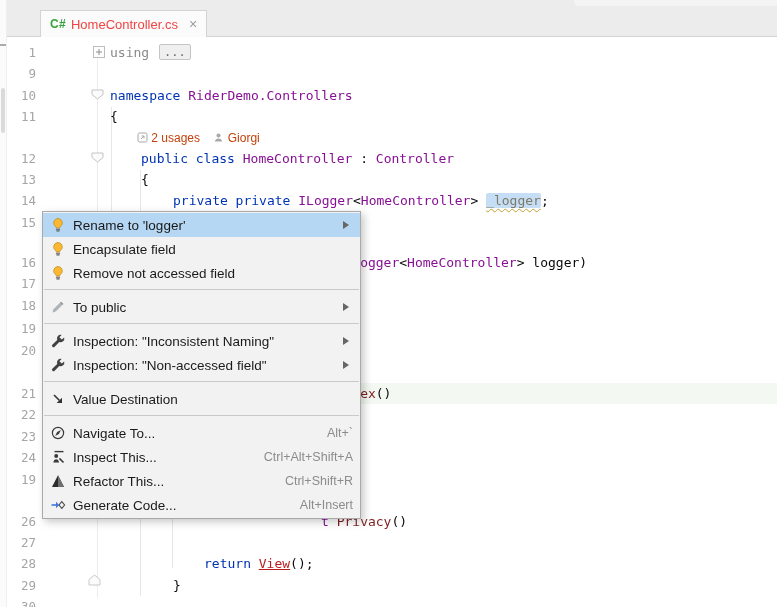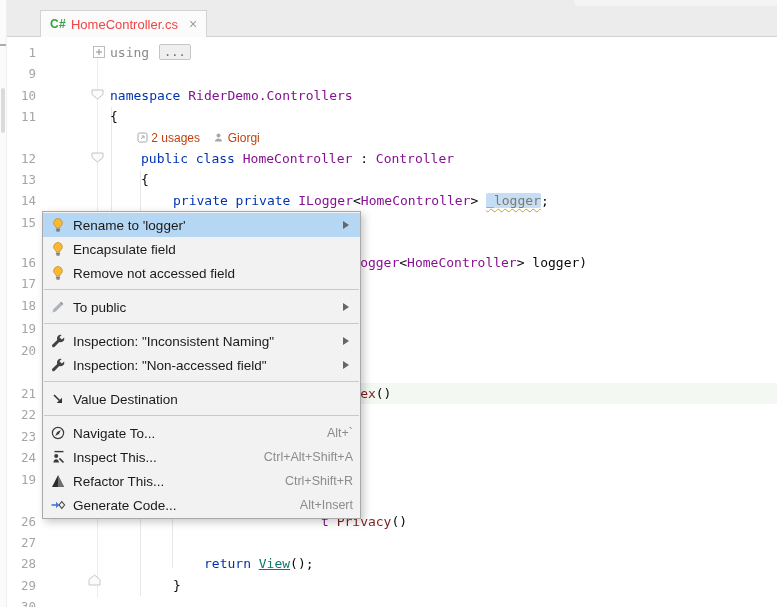--- a/index.html
+++ b/index.html
@@ -28,21 +28,21 @@
 
   
   .gutter-num{position:absolute;left:6px;width:30px;height:21px;text-align:right;
       font:12.5px/21px "DejaVu Sans Mono",monospace;color:#A5A5A5;}
   .code-row{position:absolute;height:21px;font:13px/21px "DejaVu Sans Mono",monospace;color:#080808;white-space:pre;}
   .kw{color:#0033B3;}
   .type{color:#871094;}
   .method{color:#7f1d1d;}
   .pl{color:#080808;}
   .dim{color:#8A8A8A;}
-  .link{color:#0f766e;text-decoration:underline;}
+  .link{color:#b91c1c;text-decoration:underline;}
   .warnfield{color:#7D7A66;background:#C5DDF5;border-radius:2px;
       text-decoration:underline wavy #C2A133 1px;text-underline-offset:3px;}
   .inlay{color:#c2410c;font:12px/21px "Liberation Sans",sans-serif;}
   .fold{display:inline-block;background:#EFEFEF;border:1px solid #C5C5C5;color:#6F6F6F;
       font:12px/14px "DejaVu Sans Mono",monospace;padding:0 4px;border-radius:2px;margin-left:2px;vertical-align:1px;}
 
   
   .menu{position:absolute;left:42px;top:211px;width:319px;background:#F2F2F2;border:1px solid #A9A9A9;
         box-shadow:3px 3px 8px rgba(0,0,0,.22);padding:1px 0;z-index:10;box-sizing:border-box;}
   .menu-item{height:24px;display:flex;align-items:center;padding:0 7px 0 7px;font-size:13.5px;color:#1A1A1A;}

